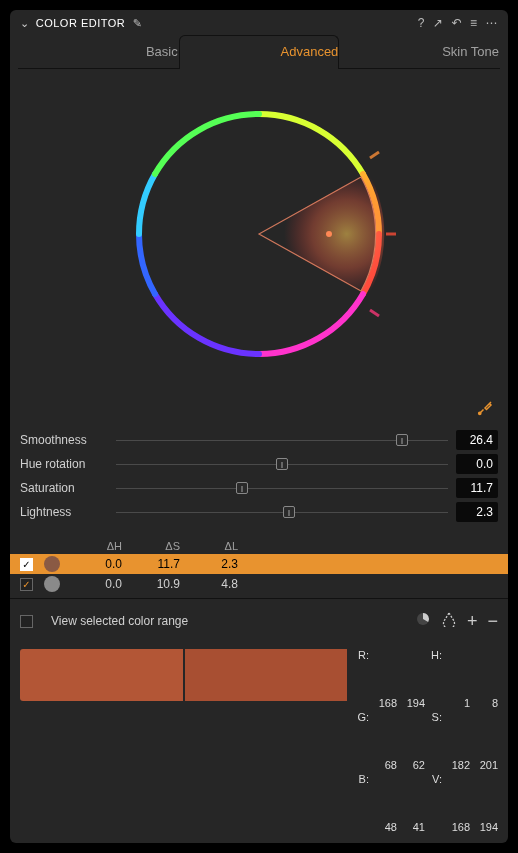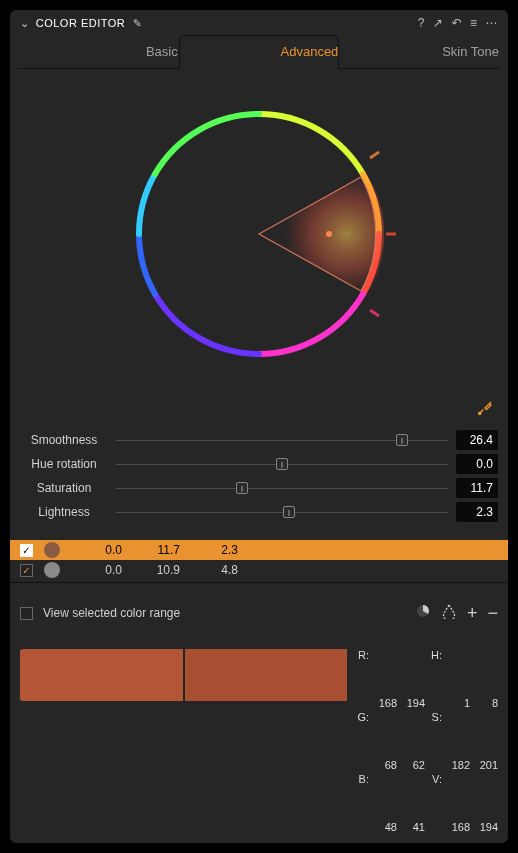--- a/index.html
+++ b/index.html
@@ -91,21 +91,21 @@
   
   .sliders { padding: 0 10px; }
   .slider-row {
     display: flex;
     align-items: center;
     gap: 8px;
     margin: 4px 0;
   }
   .slider-row .label {
     width: 88px;
-    text-align: center;
+    text-align: left;
     font-size: 12px;
     color: var(--text);
   }
   .slider-row .track {
     flex: 1;
     height: 14px;
     position: relative;
     display: flex;
     align-items: center;
   }
@@ -184,22 +184,22 @@
     color: var(--accent);
   }
   .adj-row.selected .chk { background:#fff; border-color:#fff; color:#000; }
 
   .spacer { flex: 1; }
 
   
   .footer-bar {
     display: flex;
     align-items: center;
-    gap: 10px;
-    padding: 20px 10px;
+    gap: 18px;
+    padding: 12px 10px;
     border-top: 1px solid #111;
   }
   .footer-bar .fchk {
     width: 13px; height: 13px; border: 1px solid #666; background:#222;
   }
   .footer-bar .flabel { flex: 1; font-size: 12px; color: var(--text); }
   .footer-bar .ficons { display:flex; gap:10px; align-items:center; font-size:16px; color:#ccc; }
 
   
   .readout {
@@ -329,20 +329,27 @@
       <div class="track">
         <div class="line"></div>
         <div class="thumb" style="left:52%"></div>
       </div>
       <div class="value">2.3</div>
     </div>
 
   </div>
 
   <div class="adj-table">
+    <div class="adj-head">
+      <div class="col-chk"></div>
+      <div class="col-sw"></div>
+      <div class="col">ΔH</div>
+      <div class="col">ΔS</div>
+      <div class="col">ΔL</div>
+    </div>
 
     <div class="adj-row selected">
       <div class="col-chk"><span class="chk">✓</span></div>
       <div class="col-sw">
           <span class="swatch" style="background:#8a5a44"></span>
         </div>
       <div class="col">0.0</div>
       <div class="col">11.7</div>
       <div class="col">2.3</div>
     </div>

